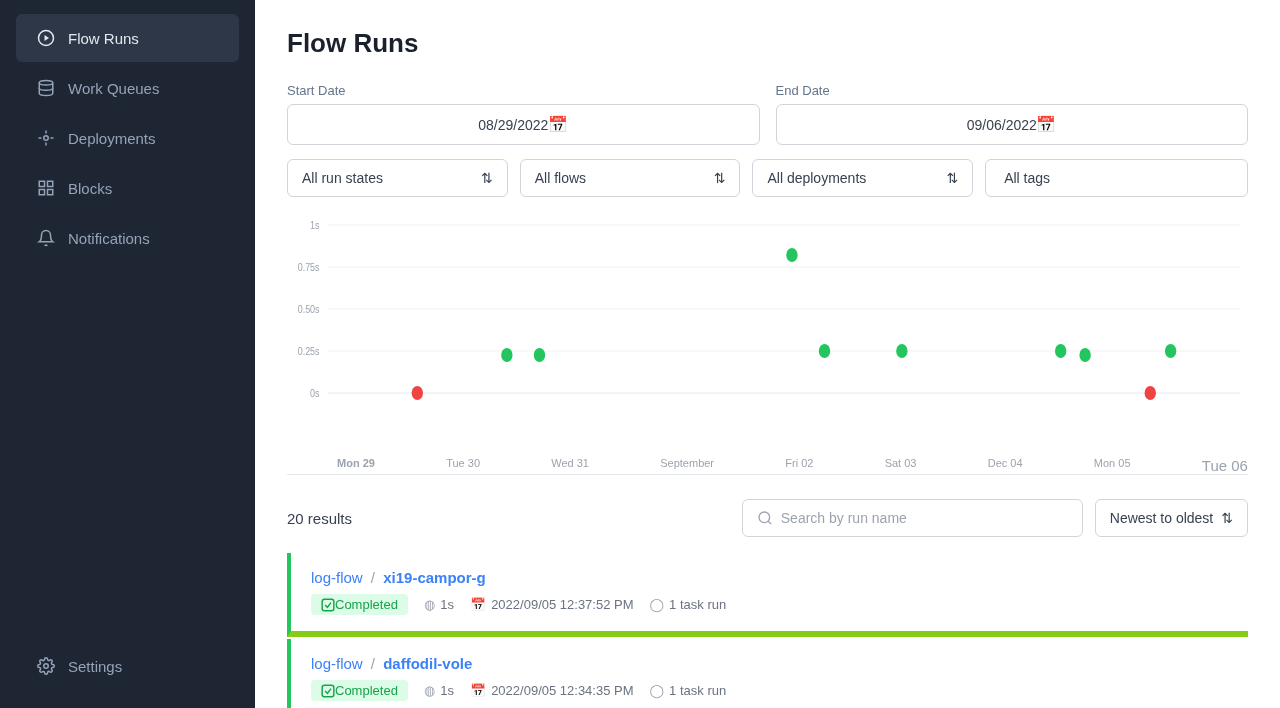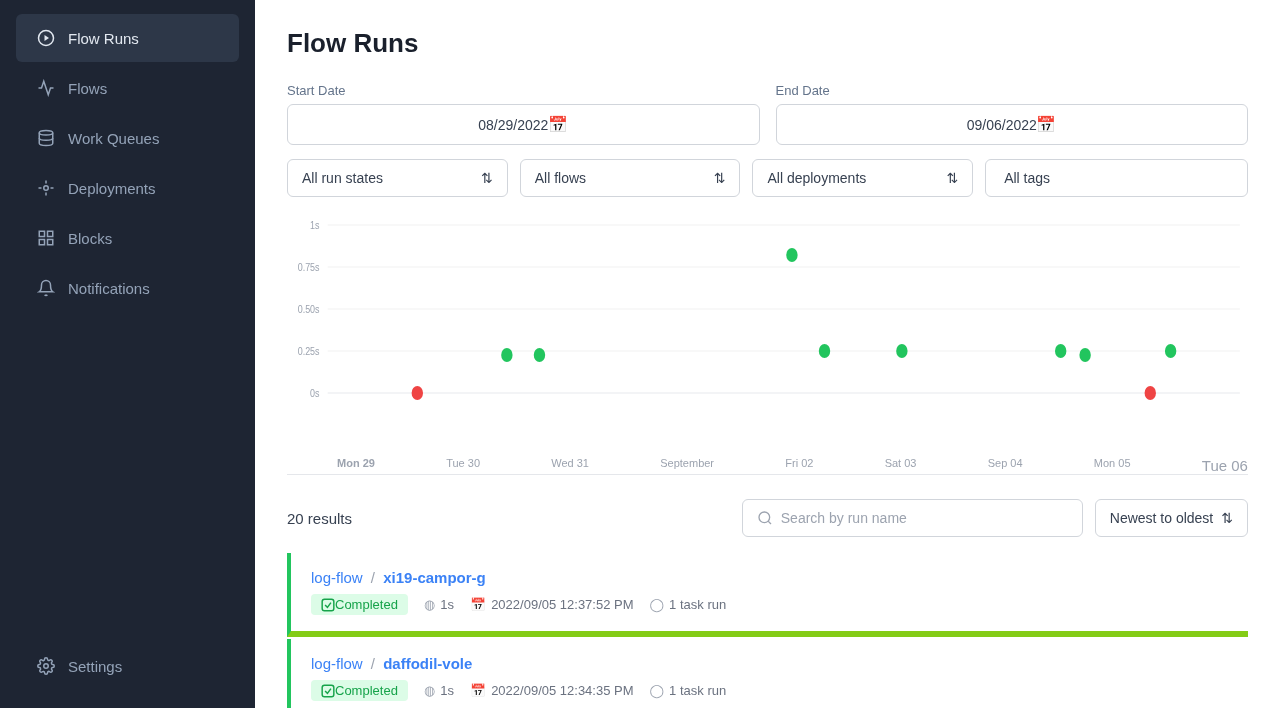--- a/index.html
+++ b/index.html
@@ -180,28 +180,20 @@
         <svg width="18" height="18" viewBox="0 0 24 24" fill="none" stroke="currentColor" stroke-width="2">
             <circle cx="12" cy="12" r="10"></circle>
             <polygon points="10,8 16,12 10,16" fill="currentColor" stroke="none"></polygon>
           </svg>
       </span>
       <span>Flow Runs</span>
     </div>
     <div class="sidebar-item">
       <span class="icon">
         <svg width="18" height="18" viewBox="0 0 24 24" fill="none" stroke="currentColor" stroke-width="2">
-            <path d="M22 12h-4l-3 9L9 3l-3 9H2"></path>
-          </svg>
-      </span>
-      <span>Flows</span>
-    </div>
-    <div class="sidebar-item">
-      <span class="icon">
-        <svg width="18" height="18" viewBox="0 0 24 24" fill="none" stroke="currentColor" stroke-width="2">
             <ellipse cx="12" cy="5" rx="9" ry="3"></ellipse>
             <path d="M3 5v14a9 3 0 0018 0V5"></path>
             <path d="M3 12a9 3 0 0018 0"></path>
           </svg>
       </span>
       <span>Work Queues</span>
     </div>
     <div class="sidebar-item">
       <span class="icon">
         <svg width="18" height="18" viewBox="0 0 24 24" fill="none" stroke="currentColor" stroke-width="2">
@@ -316,21 +308,21 @@
       <circle cx="1085" cy="136" r="7" fill="#22c55e"></circle>
     </svg>
 
     <div style="position:absolute;bottom:0;left:50px;right:0;display:flex;justify-content:space-between;">
       <span style="font-size:11px;color:#9ca3af;font-weight:bold;">Mon 29</span>
       <span style="font-size:11px;color:#9ca3af;">Tue 30</span>
       <span style="font-size:11px;color:#9ca3af;">Wed 31</span>
       <span style="font-size:11px;color:#9ca3af;">September</span>
       <span style="font-size:11px;color:#9ca3af;">Fri 02</span>
       <span style="font-size:11px;color:#9ca3af;">Sat 03</span>
-      <span style="font-size:11px;color:#9ca3af;">Sep 04</span>
+      <span style="font-size:11px;color:#9ca3af;">Dec 04</span>
       <span style="font-size:11px;color:#9ca3af;">Mon 05</span>
       <span style="font-size:15px;color:#9ca3af;">Tue 06</span>
     </div>
   </div>
 
   <div class="results-bar">
     <span class="results-count">20 results</span>
     <div class="results-right">
       <div class="search-box">
         <span>

